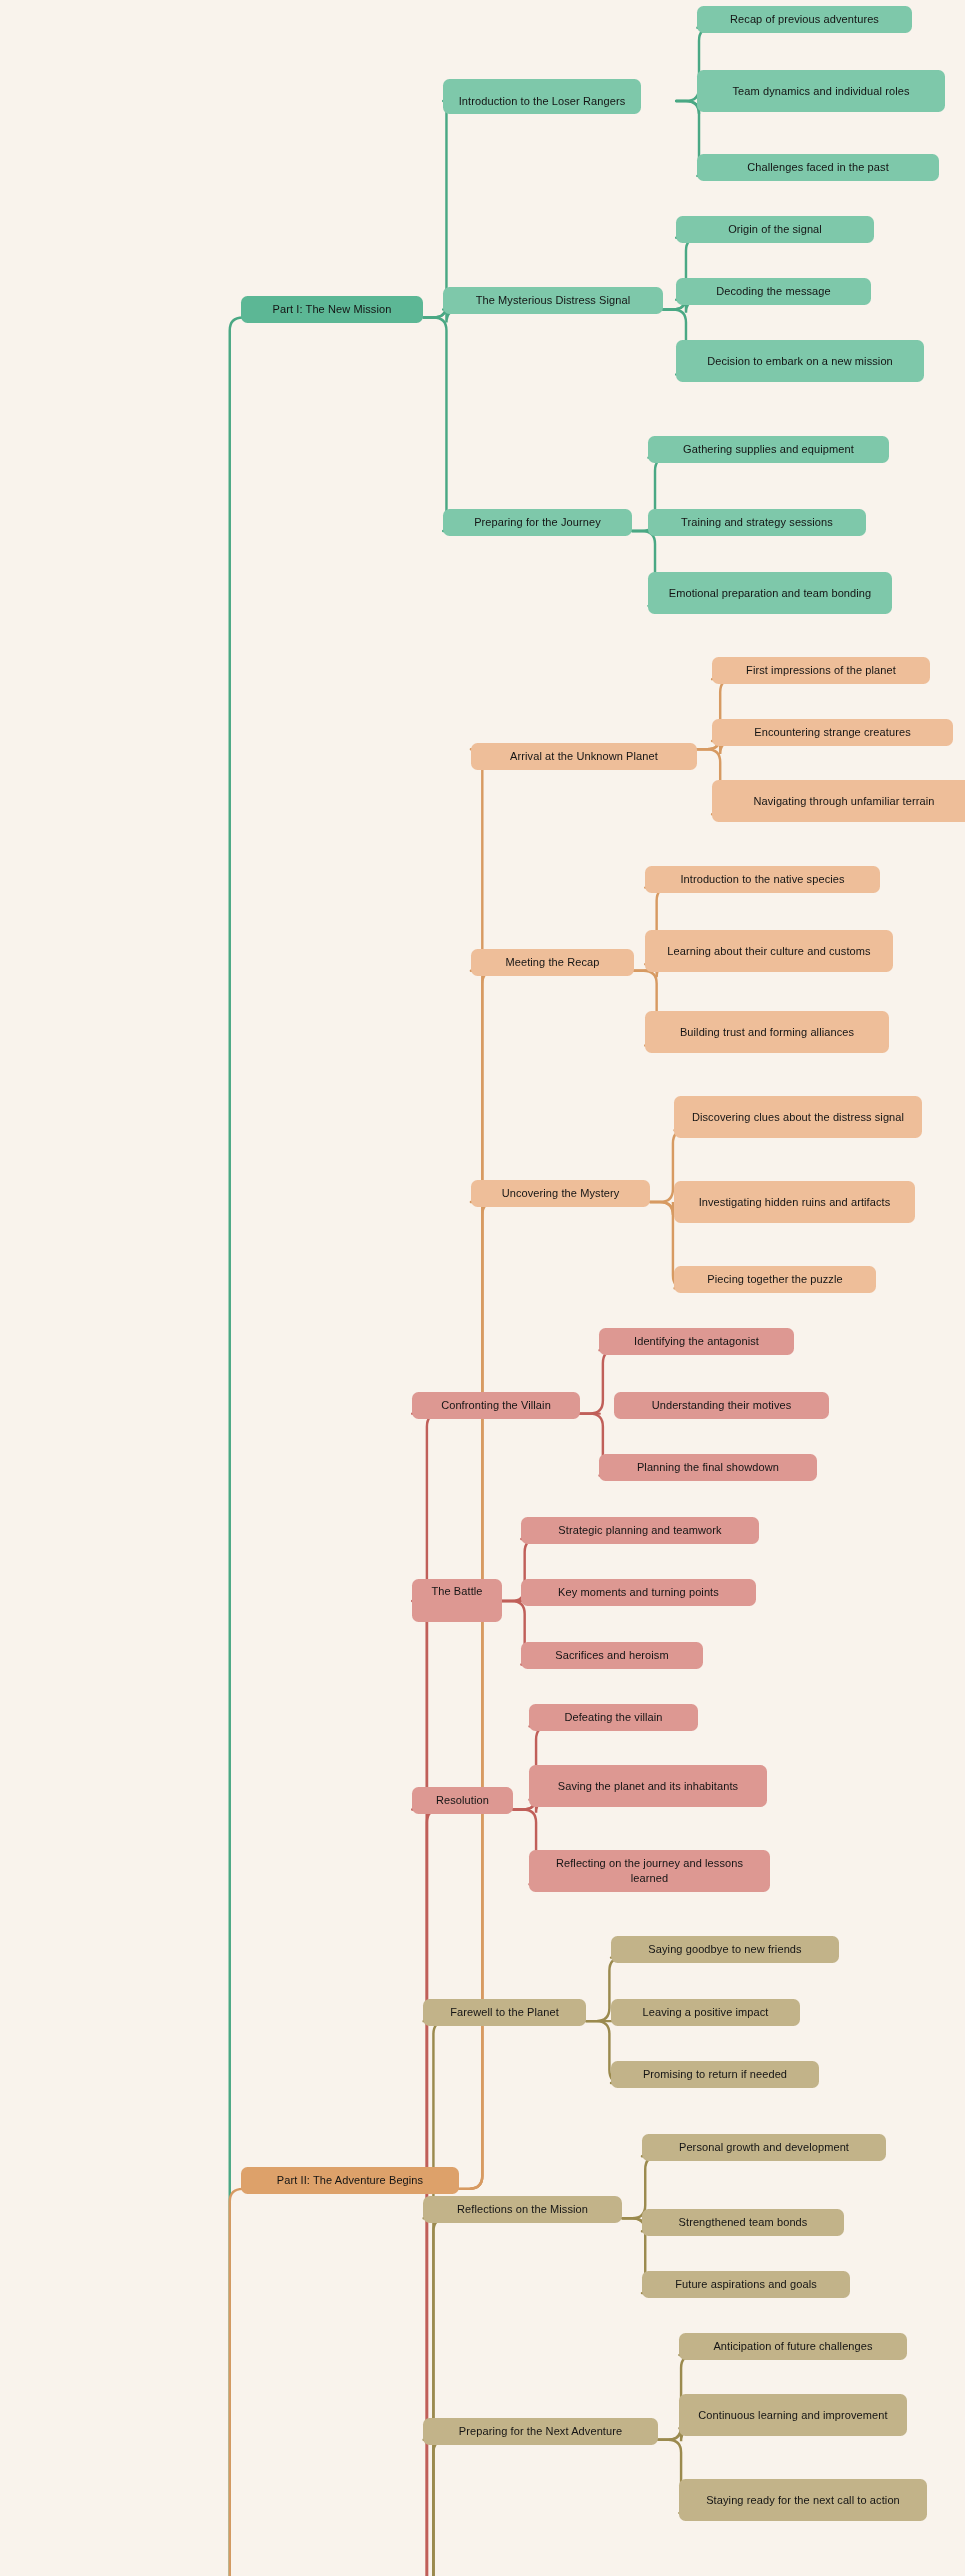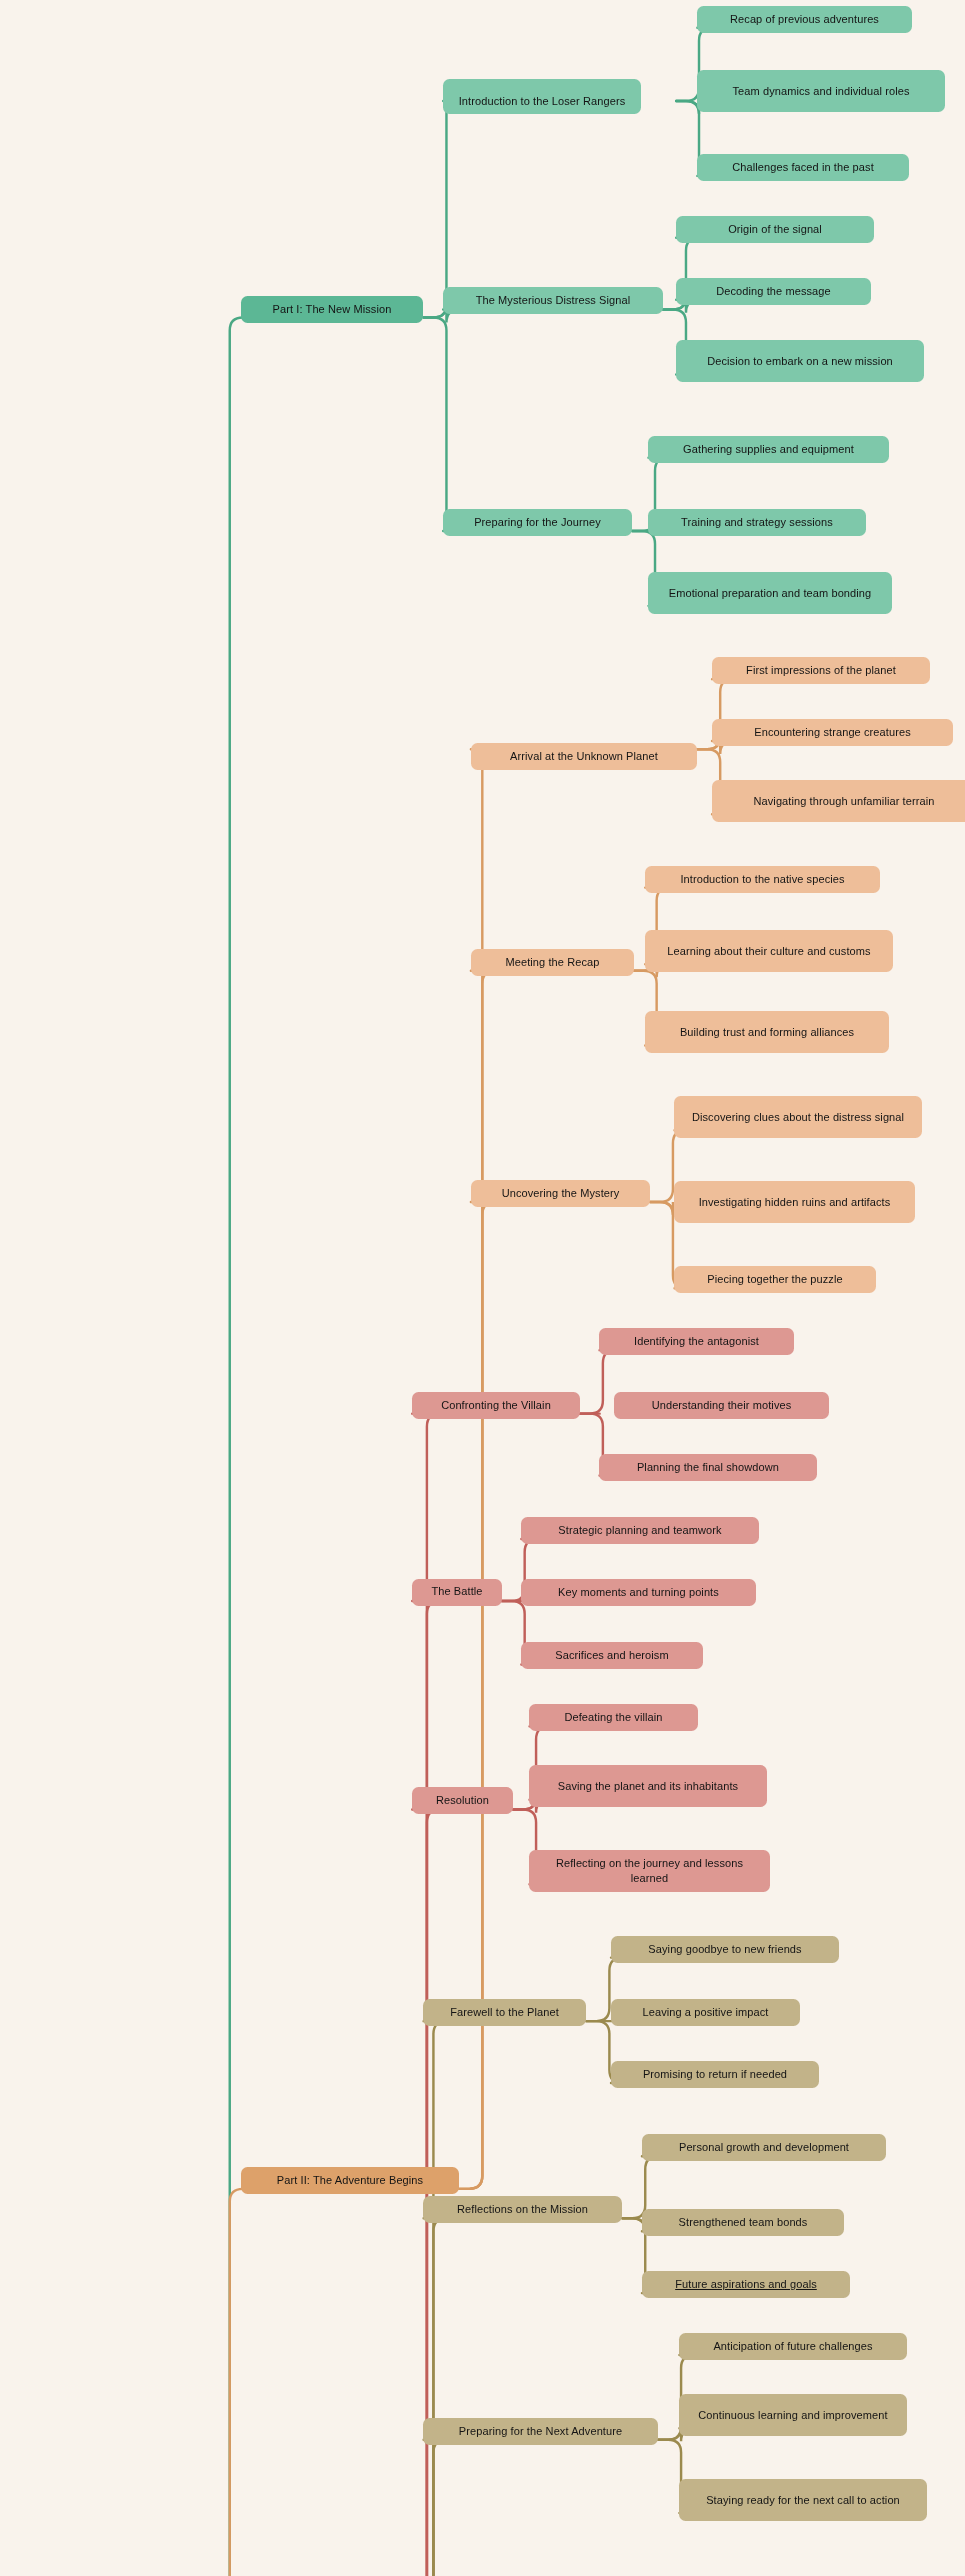--- a/index.html
+++ b/index.html
@@ -101,21 +101,21 @@
       </div>
       <div class="node" style="left: 443px; top: 79px; width: 198px; height: auto; background: rgb(126, 200, 170); min-height: 27px; padding-top: 15px; padding-bottom: 5.1px;">
         <span>Introduction to the Loser Rangers</span>
       </div>
       <div class="node" style="left: 697px; top: 5.7px; width: 215px; height: auto; background: rgb(126, 200, 170); min-height: 27px; padding-top: 5.1px; padding-bottom: 5.1px;">
         <span>Recap of previous adventures</span>
       </div>
       <div class="node" style="left: 697px; top: 70px; width: 248px; height: auto; background: rgb(126, 200, 170); min-height: 42px; padding-top: 5.1px; padding-bottom: 5.1px;">
         <span>Team dynamics and individual roles</span>
       </div>
-      <div class="node" style="left: 697px; top: 154px; width: 212px; height: auto; background: rgb(126, 200, 170); min-height: 27px; padding-top: 5.1px; padding-bottom: 5.1px;">
+      <div class="node" style="left: 697px; top: 154px; width: 242px; height: auto; background: rgb(126, 200, 170); min-height: 27px; padding-top: 5.1px; padding-bottom: 5.1px;">
         <span>Challenges faced in the past</span>
       </div>
       <div class="node" style="left: 443px; top: 287px; width: 220px; height: auto; background: rgb(126, 200, 170); min-height: 27px; padding-top: 5.1px; padding-bottom: 5.1px;">
         <span>The Mysterious Distress Signal</span>
       </div>
       <div class="node" style="left: 676px; top: 216px; width: 198px; height: auto; background: rgb(126, 200, 170); min-height: 27px; padding-top: 5.1px; padding-bottom: 5.1px;">
         <span>Origin of the signal</span>
       </div>
       <div class="node" style="left: 676px; top: 278px; width: 195px; height: auto; background: rgb(126, 200, 170); min-height: 27px; padding-top: 5.1px; padding-bottom: 5.1px;">
         <span>Decoding the message</span>
@@ -179,21 +179,21 @@
       </div>
       <div class="node" style="left: 599px; top: 1328px; width: 195px; height: auto; background: rgb(221, 152, 146); min-height: 27px; padding-top: 5.1px; padding-bottom: 5.1px;">
         <span>Identifying the antagonist</span>
       </div>
       <div class="node" style="left: 599px; top: 1392px; width: 215px; height: auto; background: rgb(221, 152, 146); min-height: 27px; padding-top: 5.1px; padding-bottom: 5.1px; margin-left: 15px;">
         <span>Understanding their motives</span>
       </div>
       <div class="node" style="left: 599px; top: 1454px; width: 218px; height: auto; background: rgb(221, 152, 146); min-height: 27px; padding-top: 5.1px; padding-bottom: 5.1px;">
         <span>Planning the final showdown</span>
       </div>
-      <div class="node" style="left: 412px; top: 1579px; width: 90px; height: auto; background: rgb(221, 152, 146); min-height: 27px; padding-top: 5.1px; padding-bottom: 7px;">
+      <div class="node" style="left: 412px; top: 1579px; width: 90px; height: auto; background: rgb(221, 152, 146); min-height: 27px; padding-top: 5.1px; padding-bottom: 23px;">
         <span>The Battle</span>
       </div>
       <div class="node" style="left: 521px; top: 1517px; width: 238px; height: auto; background: rgb(221, 152, 146); min-height: 27px; padding-top: 5.1px; padding-bottom: 5.1px;">
         <span>Strategic planning and teamwork</span>
       </div>
       <div class="node" style="left: 521px; top: 1579px; width: 235px; height: auto; background: rgb(221, 152, 146); min-height: 27px; padding-top: 5.1px; padding-bottom: 5.1px;">
         <span>Key moments and turning points</span>
       </div>
       <div class="node" style="left: 521px; top: 1642px; width: 182px; height: auto; background: rgb(221, 152, 146); min-height: 27px; padding-top: 5.1px; padding-bottom: 5.1px;">
         <span>Sacrifices and heroism</span>
@@ -224,21 +224,21 @@
       </div>
       <div class="node" style="left: 423px; top: 2196px; width: 199px; height: auto; background: rgb(194, 179, 137); min-height: 27px; padding-top: 5.1px; padding-bottom: 5.1px; border-radius: 7px;">
         <span>Reflections on the Mission</span>
       </div>
       <div class="node" style="left: 642px; top: 2134px; width: 244px; height: auto; background: rgb(194, 179, 137); min-height: 27px; padding-top: 5.1px; padding-bottom: 5.1px;">
         <span>Personal growth and development</span>
       </div>
       <div class="node" style="left: 642px; top: 2209px; width: 202px; height: auto; background: rgb(194, 179, 137); min-height: 27px; padding-top: 5.1px; padding-bottom: 5.1px;">
         <span>Strengthened team bonds</span>
       </div>
-      <div class="node" style="left: 642px; top: 2271px; width: 208px; height: auto; background: rgb(194, 179, 137); min-height: 27px; padding-top: 5.1px; padding-bottom: 5.1px; text-decoration: underline;">
+      <div class="node" style="left: 642px; top: 2271px; width: 208px; height: auto; background: rgb(194, 179, 137); min-height: 27px; padding-top: 5.1px; padding-bottom: 5.1px;">
         <span>Future aspirations and goals</span>
       </div>
       <div class="node" style="left: 423px; top: 2418px; width: 235px; height: auto; background: rgb(194, 179, 137); min-height: 27px; padding-top: 5.1px; padding-bottom: 5.1px;">
         <span>Preparing for the Next Adventure</span>
       </div>
       <div class="node" style="left: 679px; top: 2333px; width: 228px; height: auto; background: rgb(194, 179, 137); min-height: 27px; padding-top: 5.1px; padding-bottom: 5.1px;">
         <span>Anticipation of future challenges</span>
       </div>
       <div class="node" style="left: 679px; top: 2394px; width: 228px; height: auto; background: rgb(194, 179, 137); min-height: 42px; padding-top: 5.1px; padding-bottom: 5.1px;">
         <span>Continuous learning and improvement</span>

